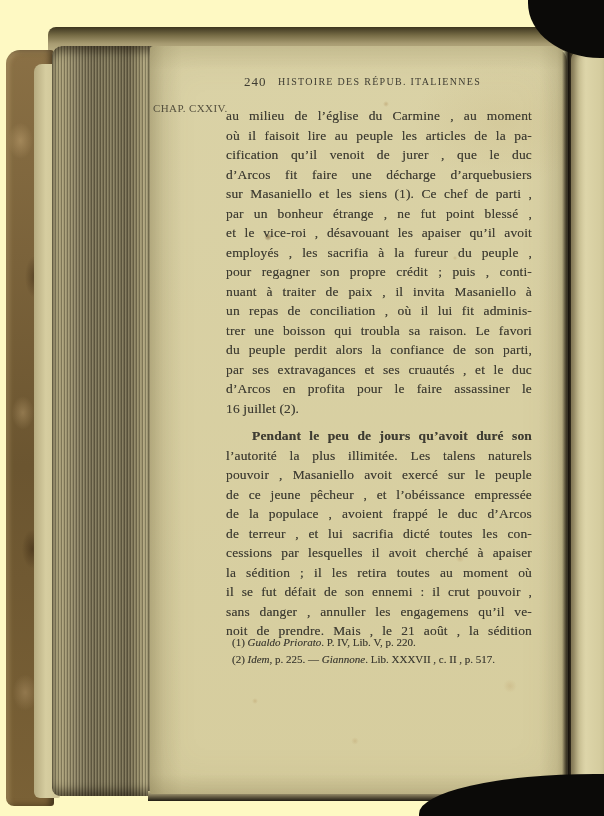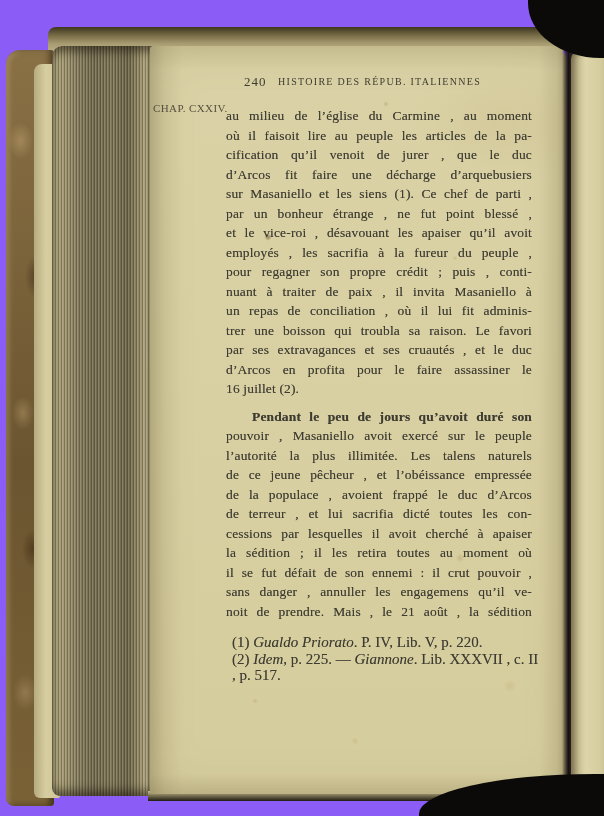--- a/index.html
+++ b/index.html
@@ -1,18 +1,18 @@
 <!DOCTYPE html>
 <html><head>
 <meta charset="utf-8">
 <style>
   html,body{margin:0;padding:0;background:#000;}
   .photo{
     position:relative;width:604px;height:816px;overflow:hidden;
-    background:#8b5cf6;
+    background:#fef9c3;
     font-family:"Liberation Serif","DejaVu Serif",serif;
   }
   
   .head-edge{
     position:absolute;left:48px;top:27px;width:516px;height:24px;
     background:linear-gradient(180deg,#3d361f 0%,#776c46 35%,#a89c72 70%,#b8ad82 100%);
     border-radius:8px 14px 0 0;
   }
   
   .cover{
@@ -74,21 +74,21 @@
   .margin-note{
     position:absolute;left:3px;top:56px;width:64px;
     font-size:11px;letter-spacing:.4px;color:#55503e;white-space:nowrap;
   }
   .body-text{position:absolute;left:68px;top:52px;width:322px;font-size:13.5px;line-height:19.5px;letter-spacing:.15px;}
   .para{margin:8px;}
   .line{text-align:justify;text-align-last:justify;white-space:normal;
         text-shadow:0 0 .5px rgba(62,60,50,.55);}
   .line.short-last{text-align-last:left;}
   .line.indent{text-indent:26px;font-weight:bold;}
-  .footnotes{position:absolute;left:82px;top:588px;width:310px;font-size:15px;line-height:16.5px;}
+  .footnotes{position:absolute;left:82px;top:588px;width:310px;font-size:11px;line-height:16.5px;}
   .footnote{text-shadow:0 0 .4px rgba(62,60,50,.5);}
   .footnote .it{font-style:italic;}
   
   .gutter{
     position:absolute;left:562px;top:40px;width:11px;height:762px;
     background:linear-gradient(90deg, rgba(0,0,0,0), rgba(20,15,8,.55) 30%, #15100a 60%, rgba(50,40,22,.85));
   }
   .facing{
     position:absolute;left:571px;top:50px;width:33px;height:748px;
     background:linear-gradient(90deg,#b9ae82,#ddd5a9 45%,#d3ca9c);
@@ -127,28 +127,29 @@
           <div class="line">cification qu’il venoit de jurer , que le duc</div>
           <div class="line">d’Arcos fit faire une décharge d’arquebusiers</div>
           <div class="line">sur Masaniello et les siens (1). Ce chef de parti ,</div>
           <div class="line">par un bonheur étrange , ne fut point blessé ,</div>
           <div class="line">et le vice-roi , désavouant les apaiser qu’il avoit</div>
           <div class="line">employés , les sacrifia à la fureur du peuple ,</div>
           <div class="line">pour regagner son propre crédit ; puis , conti-</div>
           <div class="line">nuant à traiter de paix , il invita Masaniello à</div>
           <div class="line">un repas de conciliation , où il lui fit adminis-</div>
           <div class="line">trer une boisson qui troubla sa raison. Le favori</div>
+          <div class="line">du peuple perdit alors la confiance de son parti,</div>
           <div class="line">par ses extravagances et ses cruautés , et le duc</div>
           <div class="line">d’Arcos en profita pour le faire assassiner le</div>
           <div class="line short-last">16 juillet (2).</div>
         </div>
         <div class="para">
           <div class="line indent">Pendant le peu de jours qu’avoit duré son</div>
+          <div class="line">l’autorité la plus illimitée. Les talens naturels</div>
           <div class="line">pouvoir , Masaniello avoit exercé sur le peuple</div>
-          <div class="line">l’autorité la plus illimitée. Les talens naturels</div>
           <div class="line">de ce jeune pêcheur , et l’obéissance empressée</div>
           <div class="line">de la populace , avoient frappé le duc d’Arcos</div>
           <div class="line">de terreur , et lui sacrifia dicté toutes les con-</div>
           <div class="line">cessions par lesquelles il avoit cherché à apaiser</div>
           <div class="line">la sédition ; il les retira toutes au moment où</div>
           <div class="line">il se fut défait de son ennemi : il crut pouvoir ,</div>
           <div class="line">sans danger , annuller les engagemens qu’il ve-</div>
           <div class="line">noit de prendre. Mais , le 21 août , la sédition</div>
         </div>
       </div>

